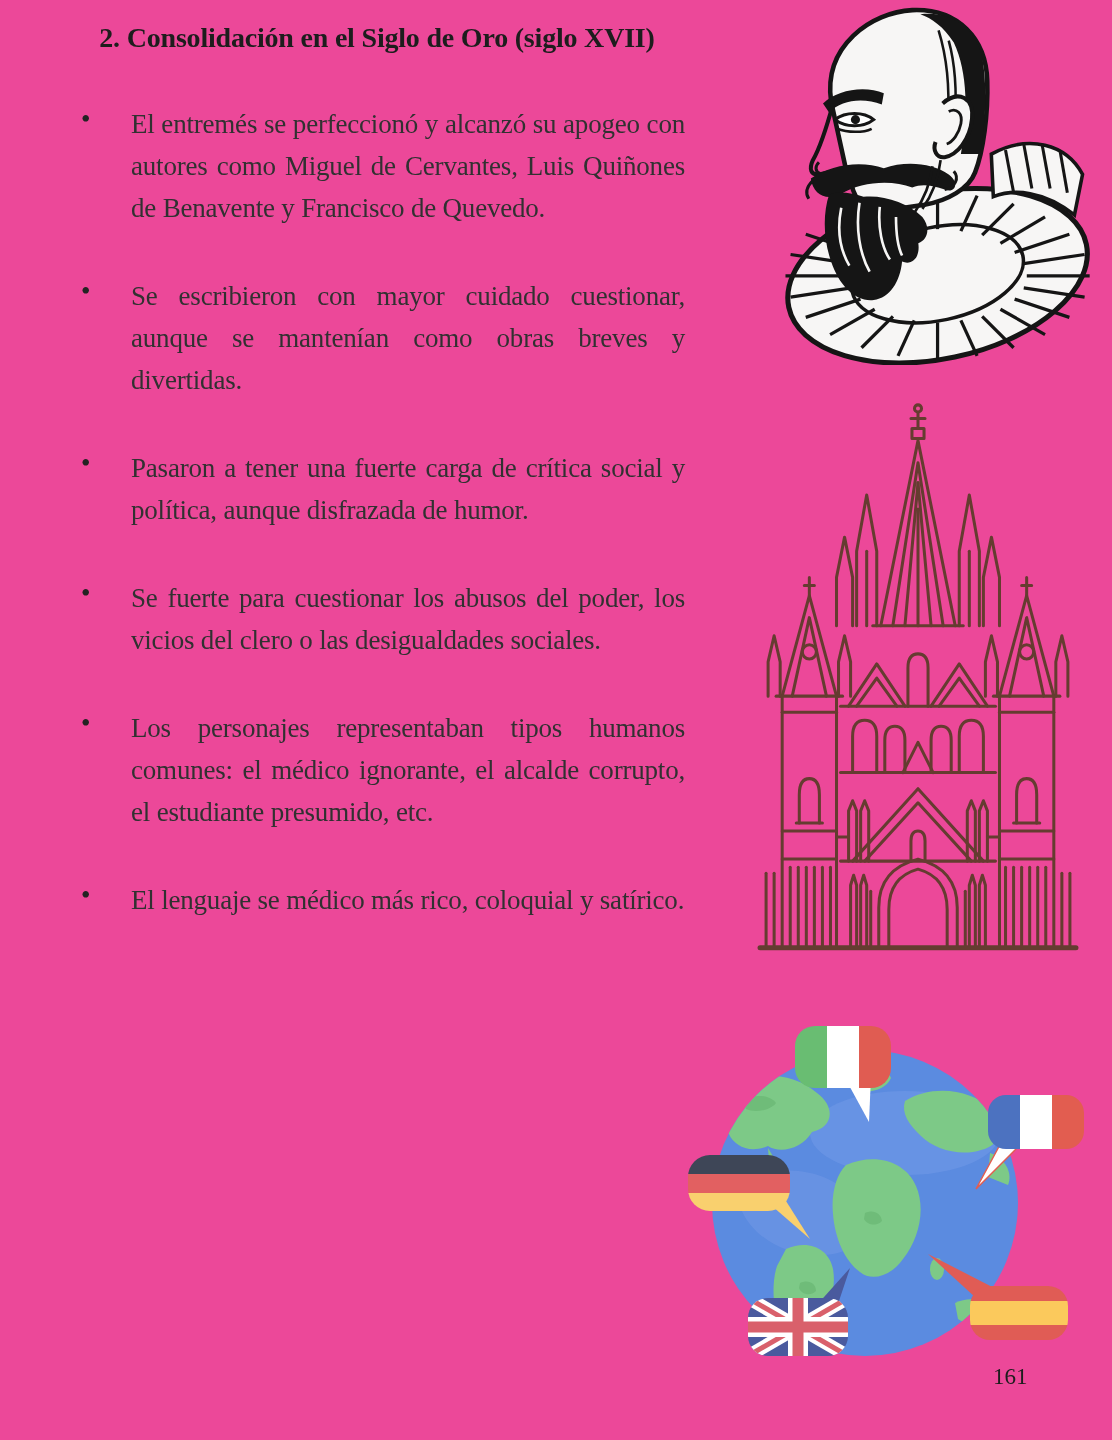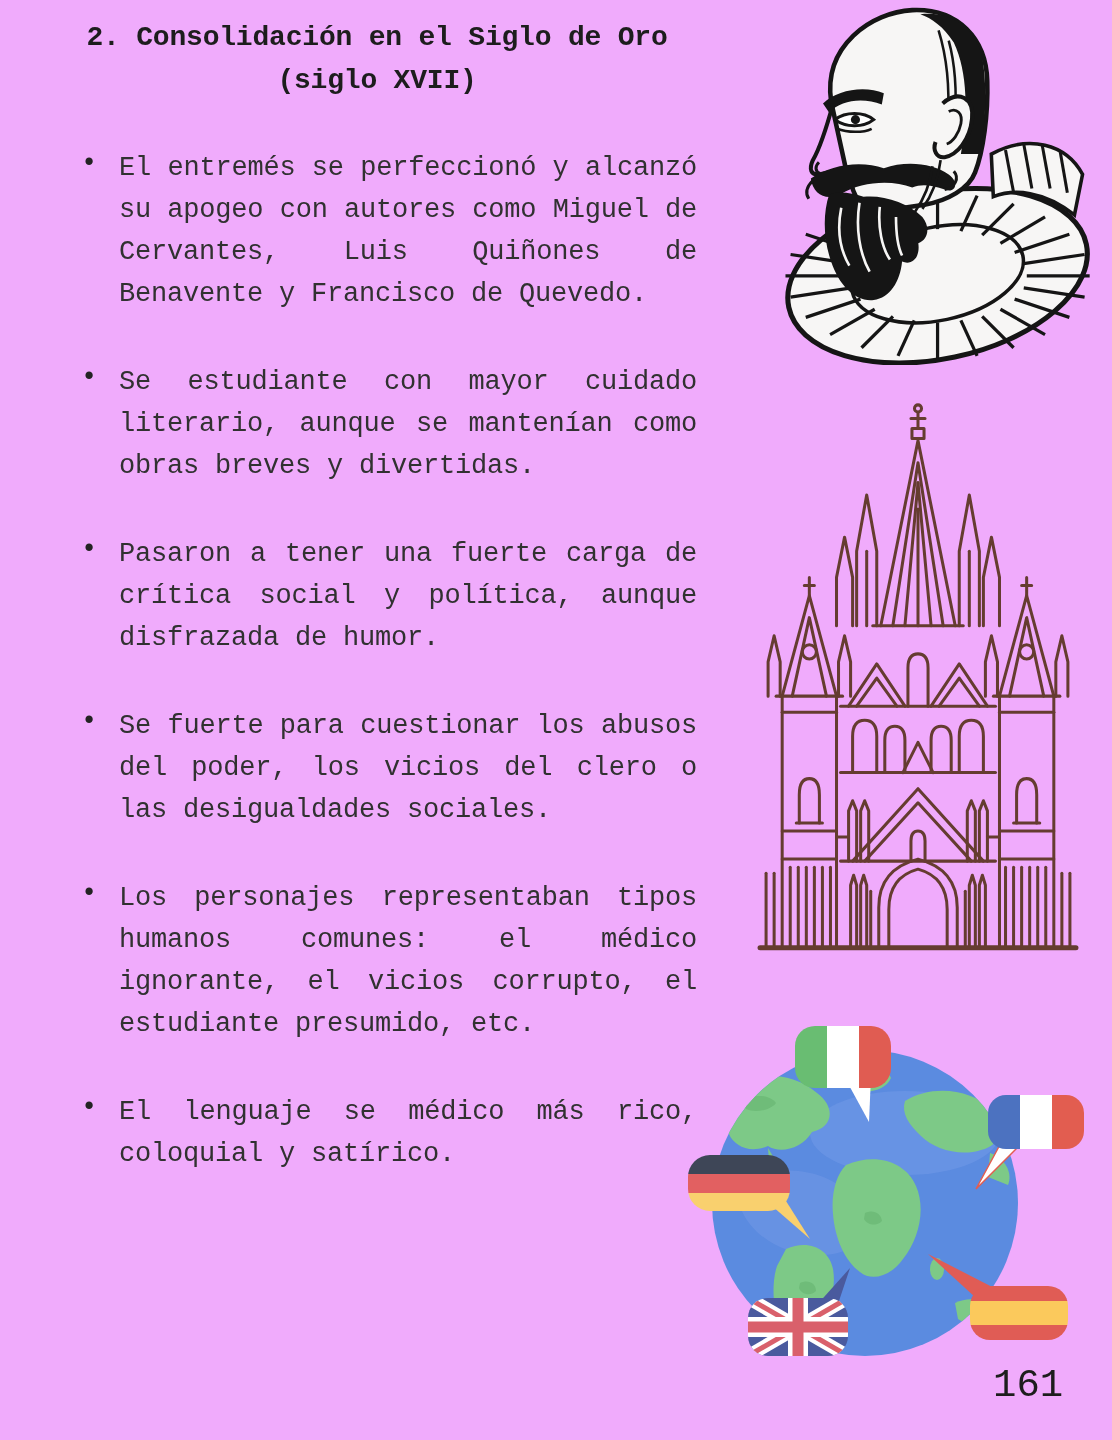--- a/index.html
+++ b/index.html
@@ -1,69 +1,69 @@
 <!DOCTYPE html>
 <html><head>
 <meta charset="utf-8">
 <style>
   html,body{margin:0;padding:0;background:#e8e8e8;}
   .page{
     position:relative;width:1112px;height:1440px;margin:0 auto;
-    background:#f0abfc;overflow:hidden;
-    font-family:Liberation Mono, monospace;
+    background:#ec4899;overflow:hidden;
+    font-family:Liberation Serif, serif;
   }
   .content{position:absolute;left:57px;top:16px;width:640px;}
   .title{
     margin:0 0 44px 0;font-size:28px;font-weight:bold;line-height:1.55;
     text-align:center;color:#1d1d1d;letter-spacing:-0.2px;
   }
   .bullets{list-style:none;margin:0;padding:0;}
   .bullets li{position:relative;padding-left:62px;margin-bottom:46px;}
   .bullets li:last-child{margin-bottom:0;}
   .dot{position:absolute;left:24px;top:1px;font-size:27px;color:#232323;}
   .btxt{
-    margin:0;font-size:27px;line-height:42px;color:#313131;
+    margin:12px;font-size:27px;line-height:42px;color:#313131;
     text-align:justify;letter-spacing:-0.2px;
   }
   .fig{position:absolute;}
   .fig svg{display:block;width:100%;height:100%;}
   .fig-portrait{left:770px;top:0;width:325px;height:365px;}
   .fig-cathedral{left:752px;top:398px;width:332px;height:554px;}
   .fig-globe{left:650px;top:1013px;width:440px;height:372px;}
   .page-number{
-    position:absolute;left:993px;top:1364px;font-size:39px;color:#1d1d1d;
+    position:absolute;left:993px;top:1364px;font-size:23px;color:#1d1d1d;
   }
 </style>
 </head>
 <body>
 
 <div class="page">
 
   <div class="content">
     <h1 class="title">2. Consolidación en el Siglo de Oro (siglo XVII)</h1>
     <ul class="bullets">
       <li>
         <span class="dot">•</span>
         <p class="btxt">El entremés se perfeccionó y alcanzó su apogeo con autores como Miguel de Cervantes, Luis Quiñones de Benavente y Francisco de Quevedo.</p>
       </li>
       <li>
         <span class="dot">•</span>
-        <p class="btxt">Se estudiante con mayor cuidado literario, aunque se mantenían como obras breves y divertidas.</p>
+        <p class="btxt">Se escribieron con mayor cuidado cuestionar, aunque se mantenían como obras breves y divertidas.</p>
       </li>
       <li>
         <span class="dot">•</span>
         <p class="btxt">Pasaron a tener una fuerte carga de crítica social y política, aunque disfrazada de humor.</p>
       </li>
       <li>
         <span class="dot">•</span>
         <p class="btxt">Se fuerte para cuestionar los abusos del poder, los vicios del clero o las desigualdades sociales.</p>
       </li>
       <li>
         <span class="dot">•</span>
-        <p class="btxt">Los personajes representaban tipos humanos comunes: el médico ignorante, el vicios corrupto, el estudiante presumido, etc.</p>
+        <p class="btxt">Los personajes representaban tipos humanos comunes: el médico ignorante, el alcalde corrupto, el estudiante presumido, etc.</p>
       </li>
       <li>
         <span class="dot">•</span>
         <p class="btxt">El lenguaje se médico más rico, coloquial y satírico.</p>
       </li>
     </ul>
   </div>
 
   <div class="fig fig-portrait">
     <svg viewBox="0 0 320 360" xmlns="http://www.w3.org/2000/svg">

